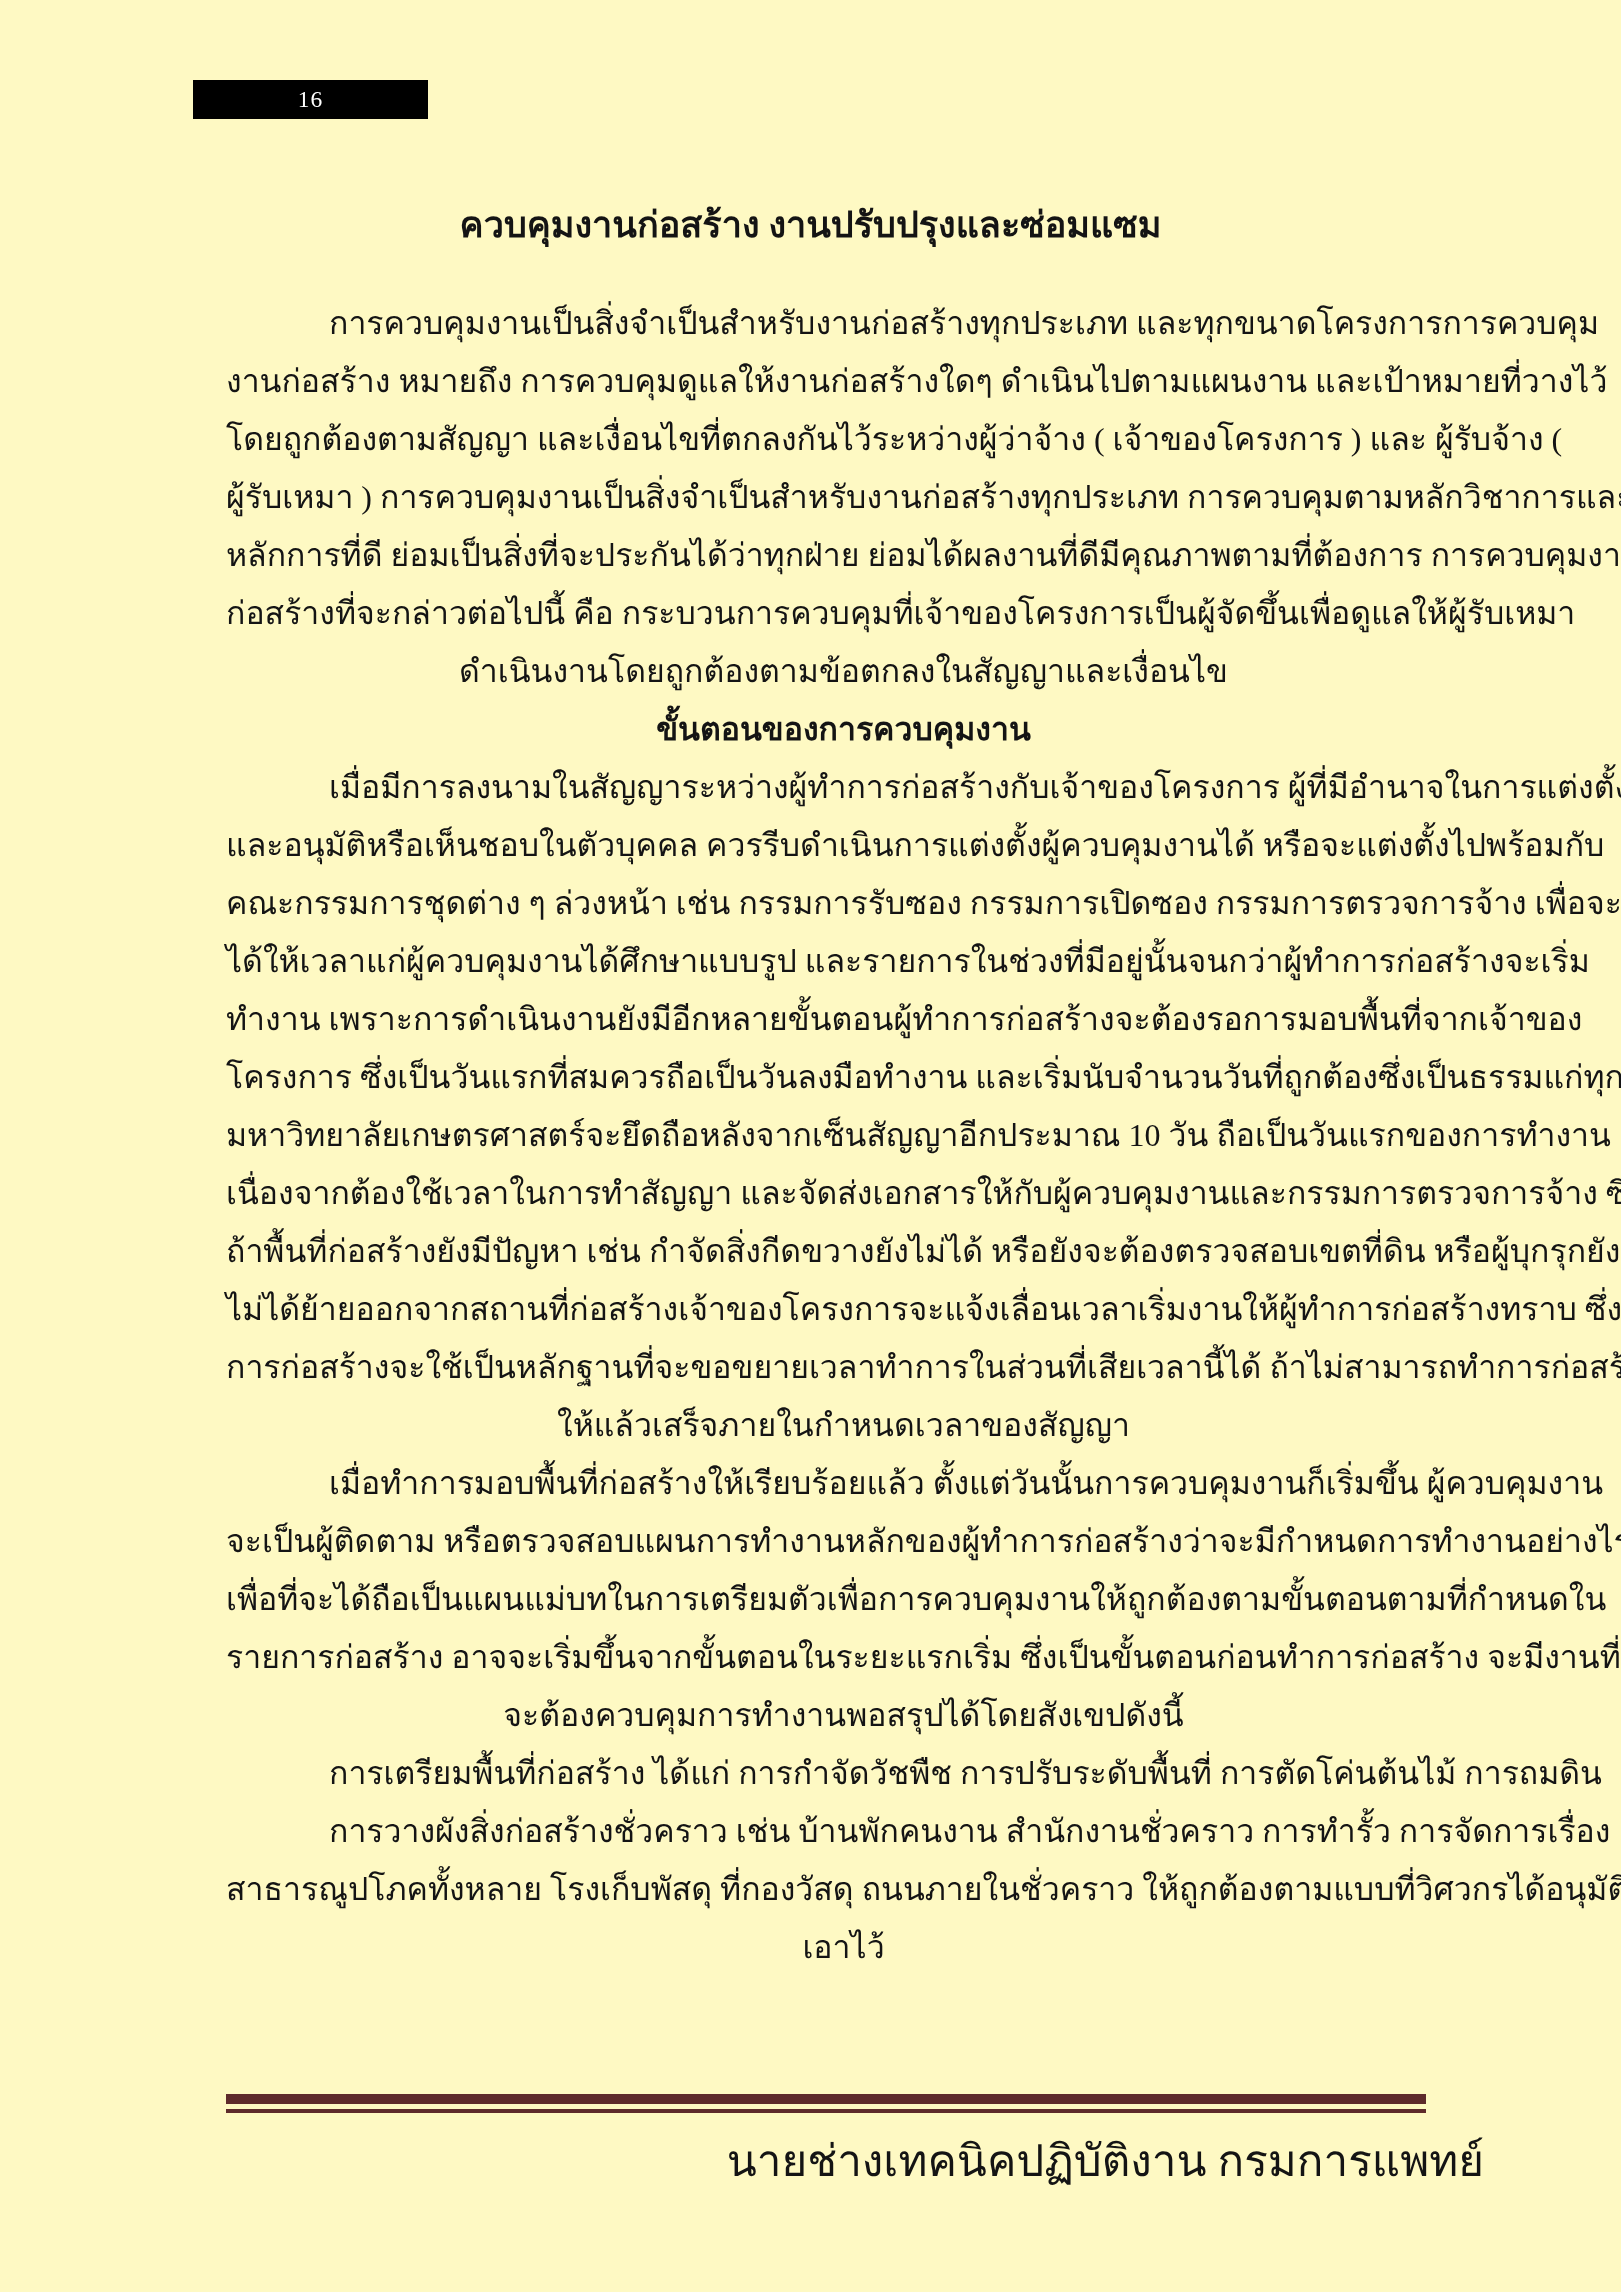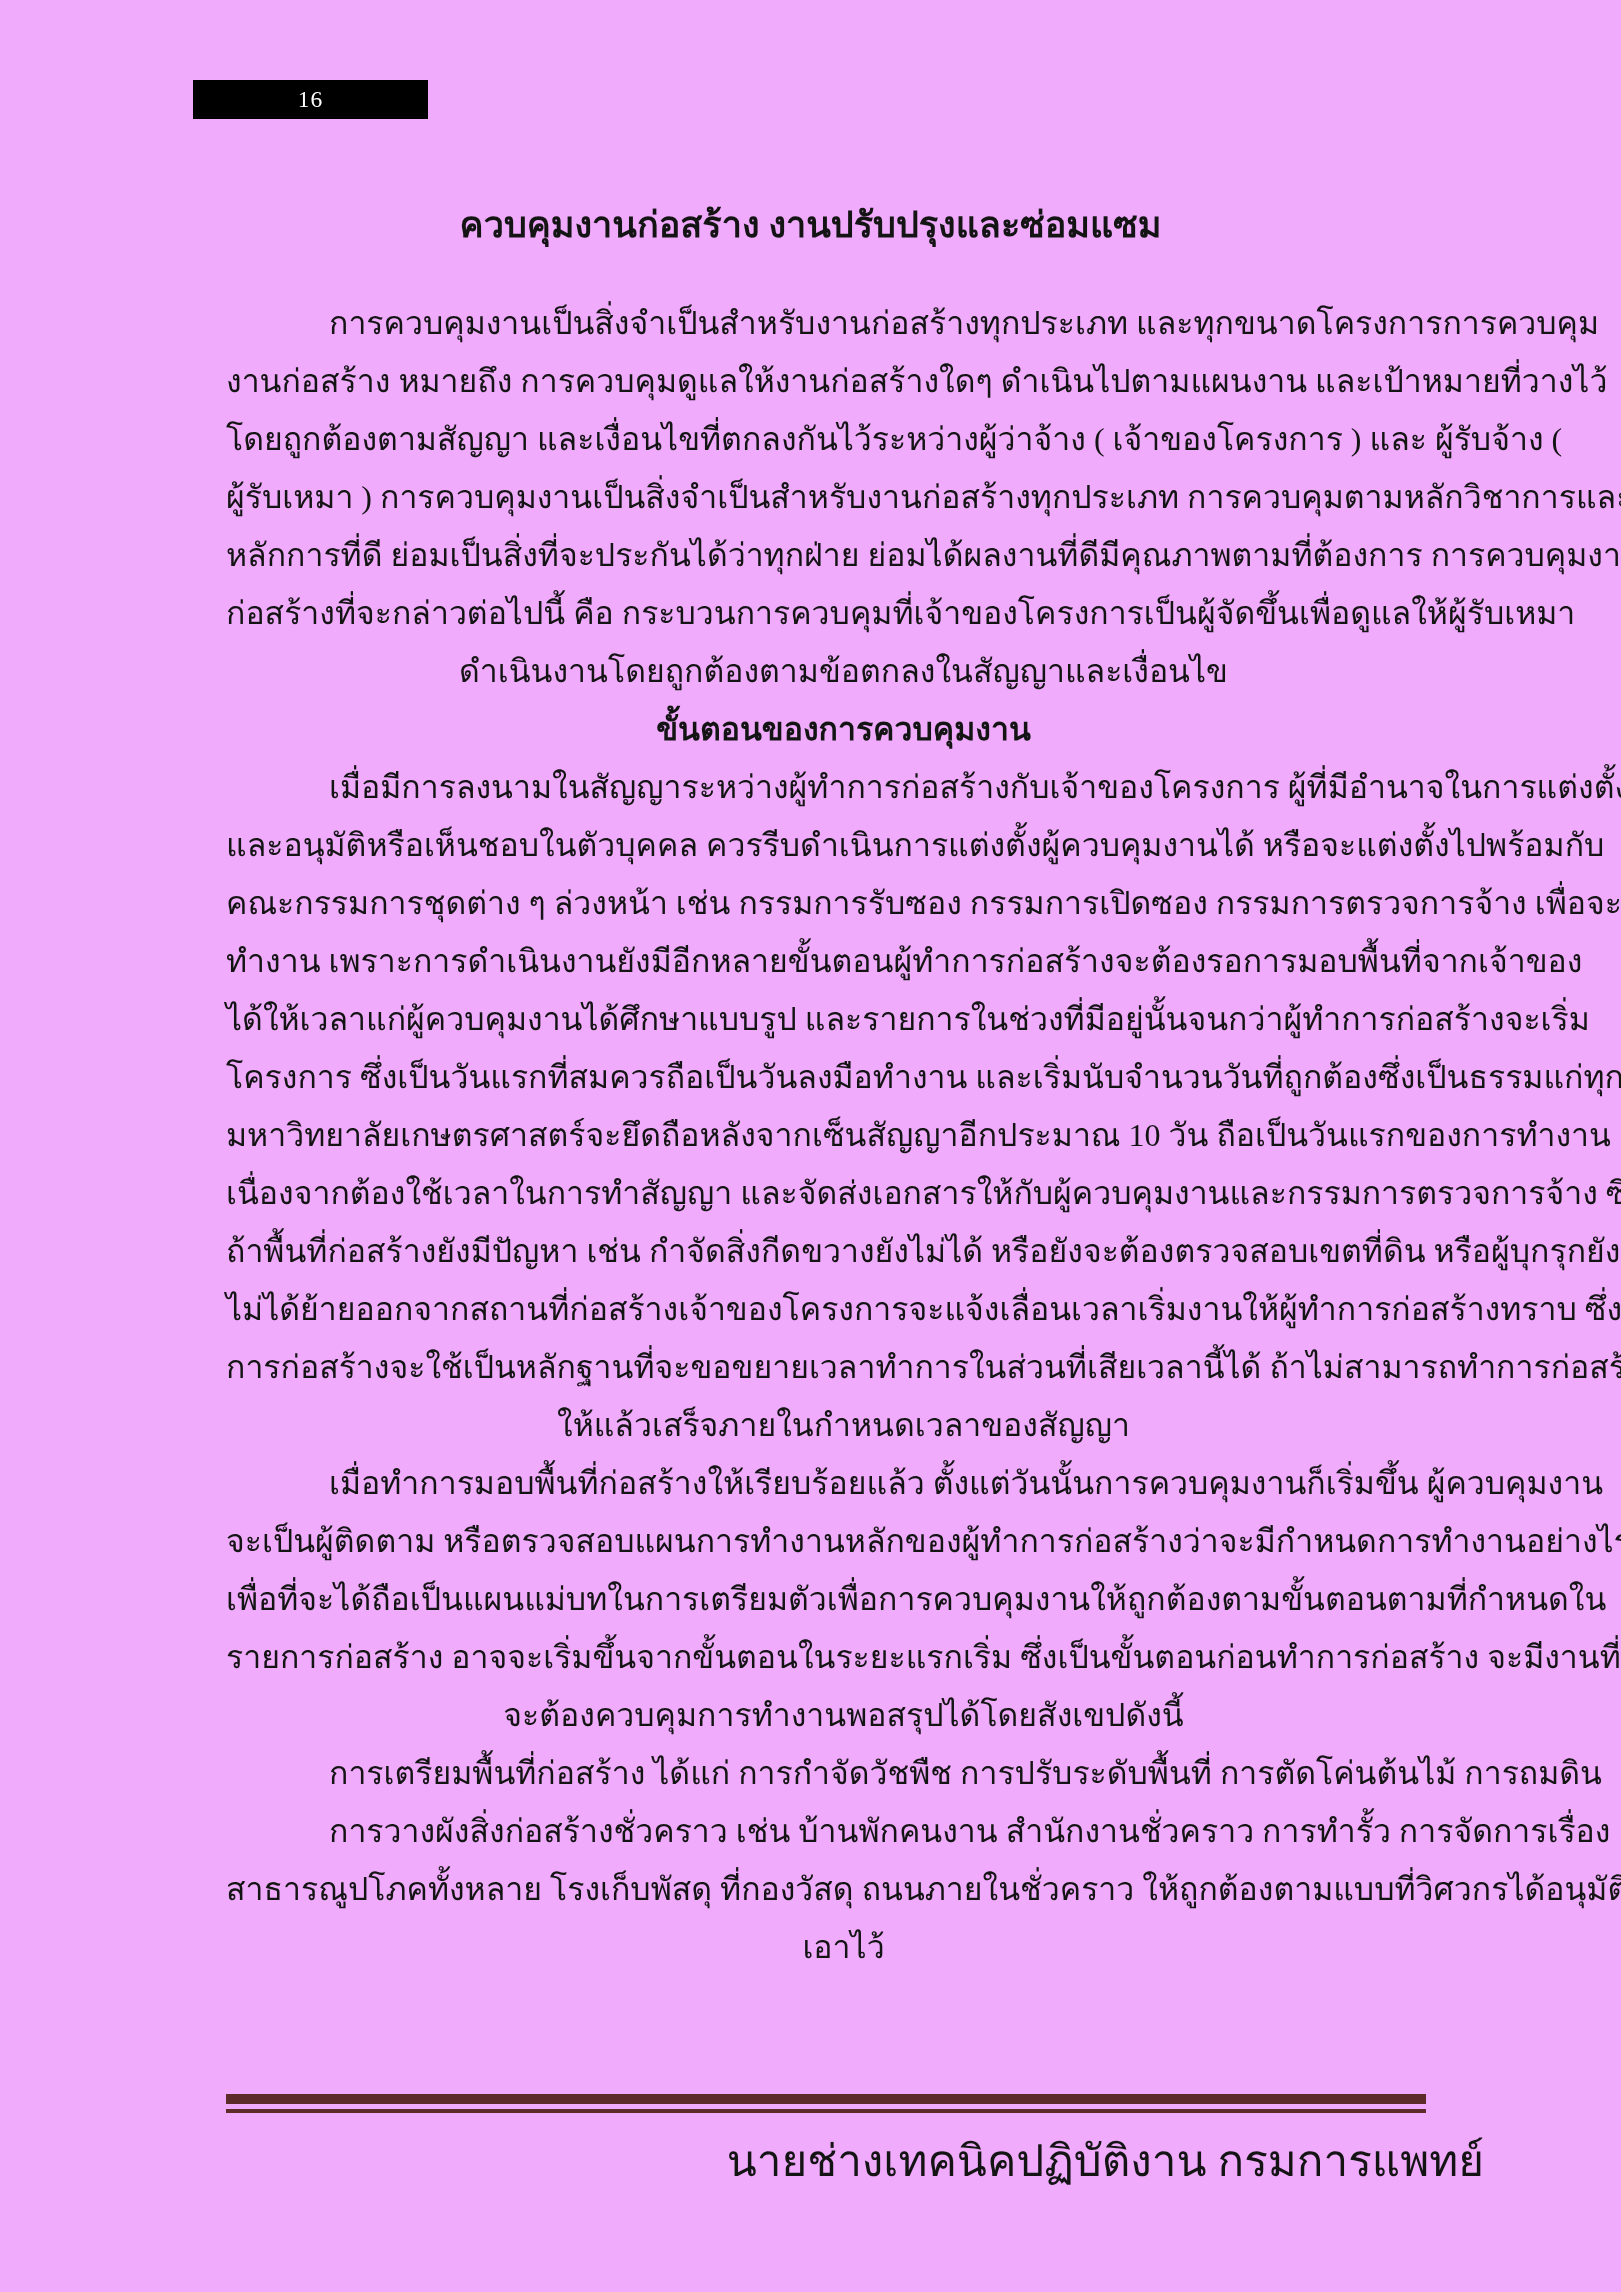--- a/index.html
+++ b/index.html
@@ -1,20 +1,20 @@
 <!DOCTYPE html>
 <html><head>
 <meta charset="utf-8">
 <style>
   html,body{margin:0;padding:0;background:#ffffff;}
   .page{
     position:relative;
     width:1621px;
     height:2293px;
-    background:#f0abfc;
+    background:#fef9c3;
     font-family:"Liberation Serif","DejaVu Serif",serif;
     color:#141414;
     overflow:hidden;
   }
   .pagenum{
     position:absolute;
     left:193px; top:80px;
     width:235px; height:39px;
     background:#000000;
     color:#ffffff;
@@ -75,22 +75,22 @@
     <div class="line">ผู้รับเหมา ) การควบคุมงานเป็นสิ่งจำเป็นสำหรับงานก่อสร้างทุกประเภท การควบคุมตามหลักวิชาการและ</div>
     <div class="line">หลักการที่ดี ย่อมเป็นสิ่งที่จะประกันได้ว่าทุกฝ่าย ย่อมได้ผลงานที่ดีมีคุณภาพตามที่ต้องการ การควบคุมงาน</div>
     <div class="line">ก่อสร้างที่จะกล่าวต่อไปนี้ คือ กระบวนการควบคุมที่เจ้าของโครงการเป็นผู้จัดขึ้นเพื่อดูแลให้ผู้รับเหมา</div>
     <div class="line">ดำเนินงานโดยถูกต้องตามข้อตกลงในสัญญาและเงื่อนไข</div>
 
     <div class="line heading">ขั้นตอนของการควบคุมงาน</div>
 
     <div class="line indent">เมื่อมีการลงนามในสัญญาระหว่างผู้ทำการก่อสร้างกับเจ้าของโครงการ ผู้ที่มีอำนาจในการแต่งตั้ง</div>
     <div class="line">และอนุมัติหรือเห็นชอบในตัวบุคคล ควรรีบดำเนินการแต่งตั้งผู้ควบคุมงานได้ หรือจะแต่งตั้งไปพร้อมกับ</div>
     <div class="line">คณะกรรมการชุดต่าง ๆ ล่วงหน้า เช่น กรรมการรับซอง กรรมการเปิดซอง กรรมการตรวจการจ้าง เพื่อจะ</div>
+    <div class="line">ได้ให้เวลาแก่ผู้ควบคุมงานได้ศึกษาแบบรูป และรายการในช่วงที่มีอยู่นั้นจนกว่าผู้ทำการก่อสร้างจะเริ่ม</div>
     <div class="line">ทำงาน เพราะการดำเนินงานยังมีอีกหลายขั้นตอนผู้ทำการก่อสร้างจะต้องรอการมอบพื้นที่จากเจ้าของ</div>
-    <div class="line">ได้ให้เวลาแก่ผู้ควบคุมงานได้ศึกษาแบบรูป และรายการในช่วงที่มีอยู่นั้นจนกว่าผู้ทำการก่อสร้างจะเริ่ม</div>
     <div class="line">โครงการ ซึ่งเป็นวันแรกที่สมควรถือเป็นวันลงมือทำงาน และเริ่มนับจำนวนวันที่ถูกต้องซึ่งเป็นธรรมแก่ทุก</div>
     <div class="line">มหาวิทยาลัยเกษตรศาสตร์จะยึดถือหลังจากเซ็นสัญญาอีกประมาณ 10 วัน ถือเป็นวันแรกของการทำงาน</div>
     <div class="line">เนื่องจากต้องใช้เวลาในการทำสัญญา และจัดส่งเอกสารให้กับผู้ควบคุมงานและกรรมการตรวจการจ้าง ซึ่ง</div>
     <div class="line">ถ้าพื้นที่ก่อสร้างยังมีปัญหา เช่น กำจัดสิ่งกีดขวางยังไม่ได้ หรือยังจะต้องตรวจสอบเขตที่ดิน หรือผู้บุกรุกยัง</div>
     <div class="line">ไม่ได้ย้ายออกจากสถานที่ก่อสร้างเจ้าของโครงการจะแจ้งเลื่อนเวลาเริ่มงานให้ผู้ทำการก่อสร้างทราบ ซึ่งผู้ทำ</div>
     <div class="line">การก่อสร้างจะใช้เป็นหลักฐานที่จะขอขยายเวลาทำการในส่วนที่เสียเวลานี้ได้ ถ้าไม่สามารถทำการก่อสร้าง</div>
     <div class="line">ให้แล้วเสร็จภายในกำหนดเวลาของสัญญา</div>
 
     <div class="line indent">เมื่อทำการมอบพื้นที่ก่อสร้างให้เรียบร้อยแล้ว ตั้งแต่วันนั้นการควบคุมงานก็เริ่มขึ้น ผู้ควบคุมงาน</div>
     <div class="line">จะเป็นผู้ติดตาม หรือตรวจสอบแผนการทำงานหลักของผู้ทำการก่อสร้างว่าจะมีกำหนดการทำงานอย่างไร</div>

